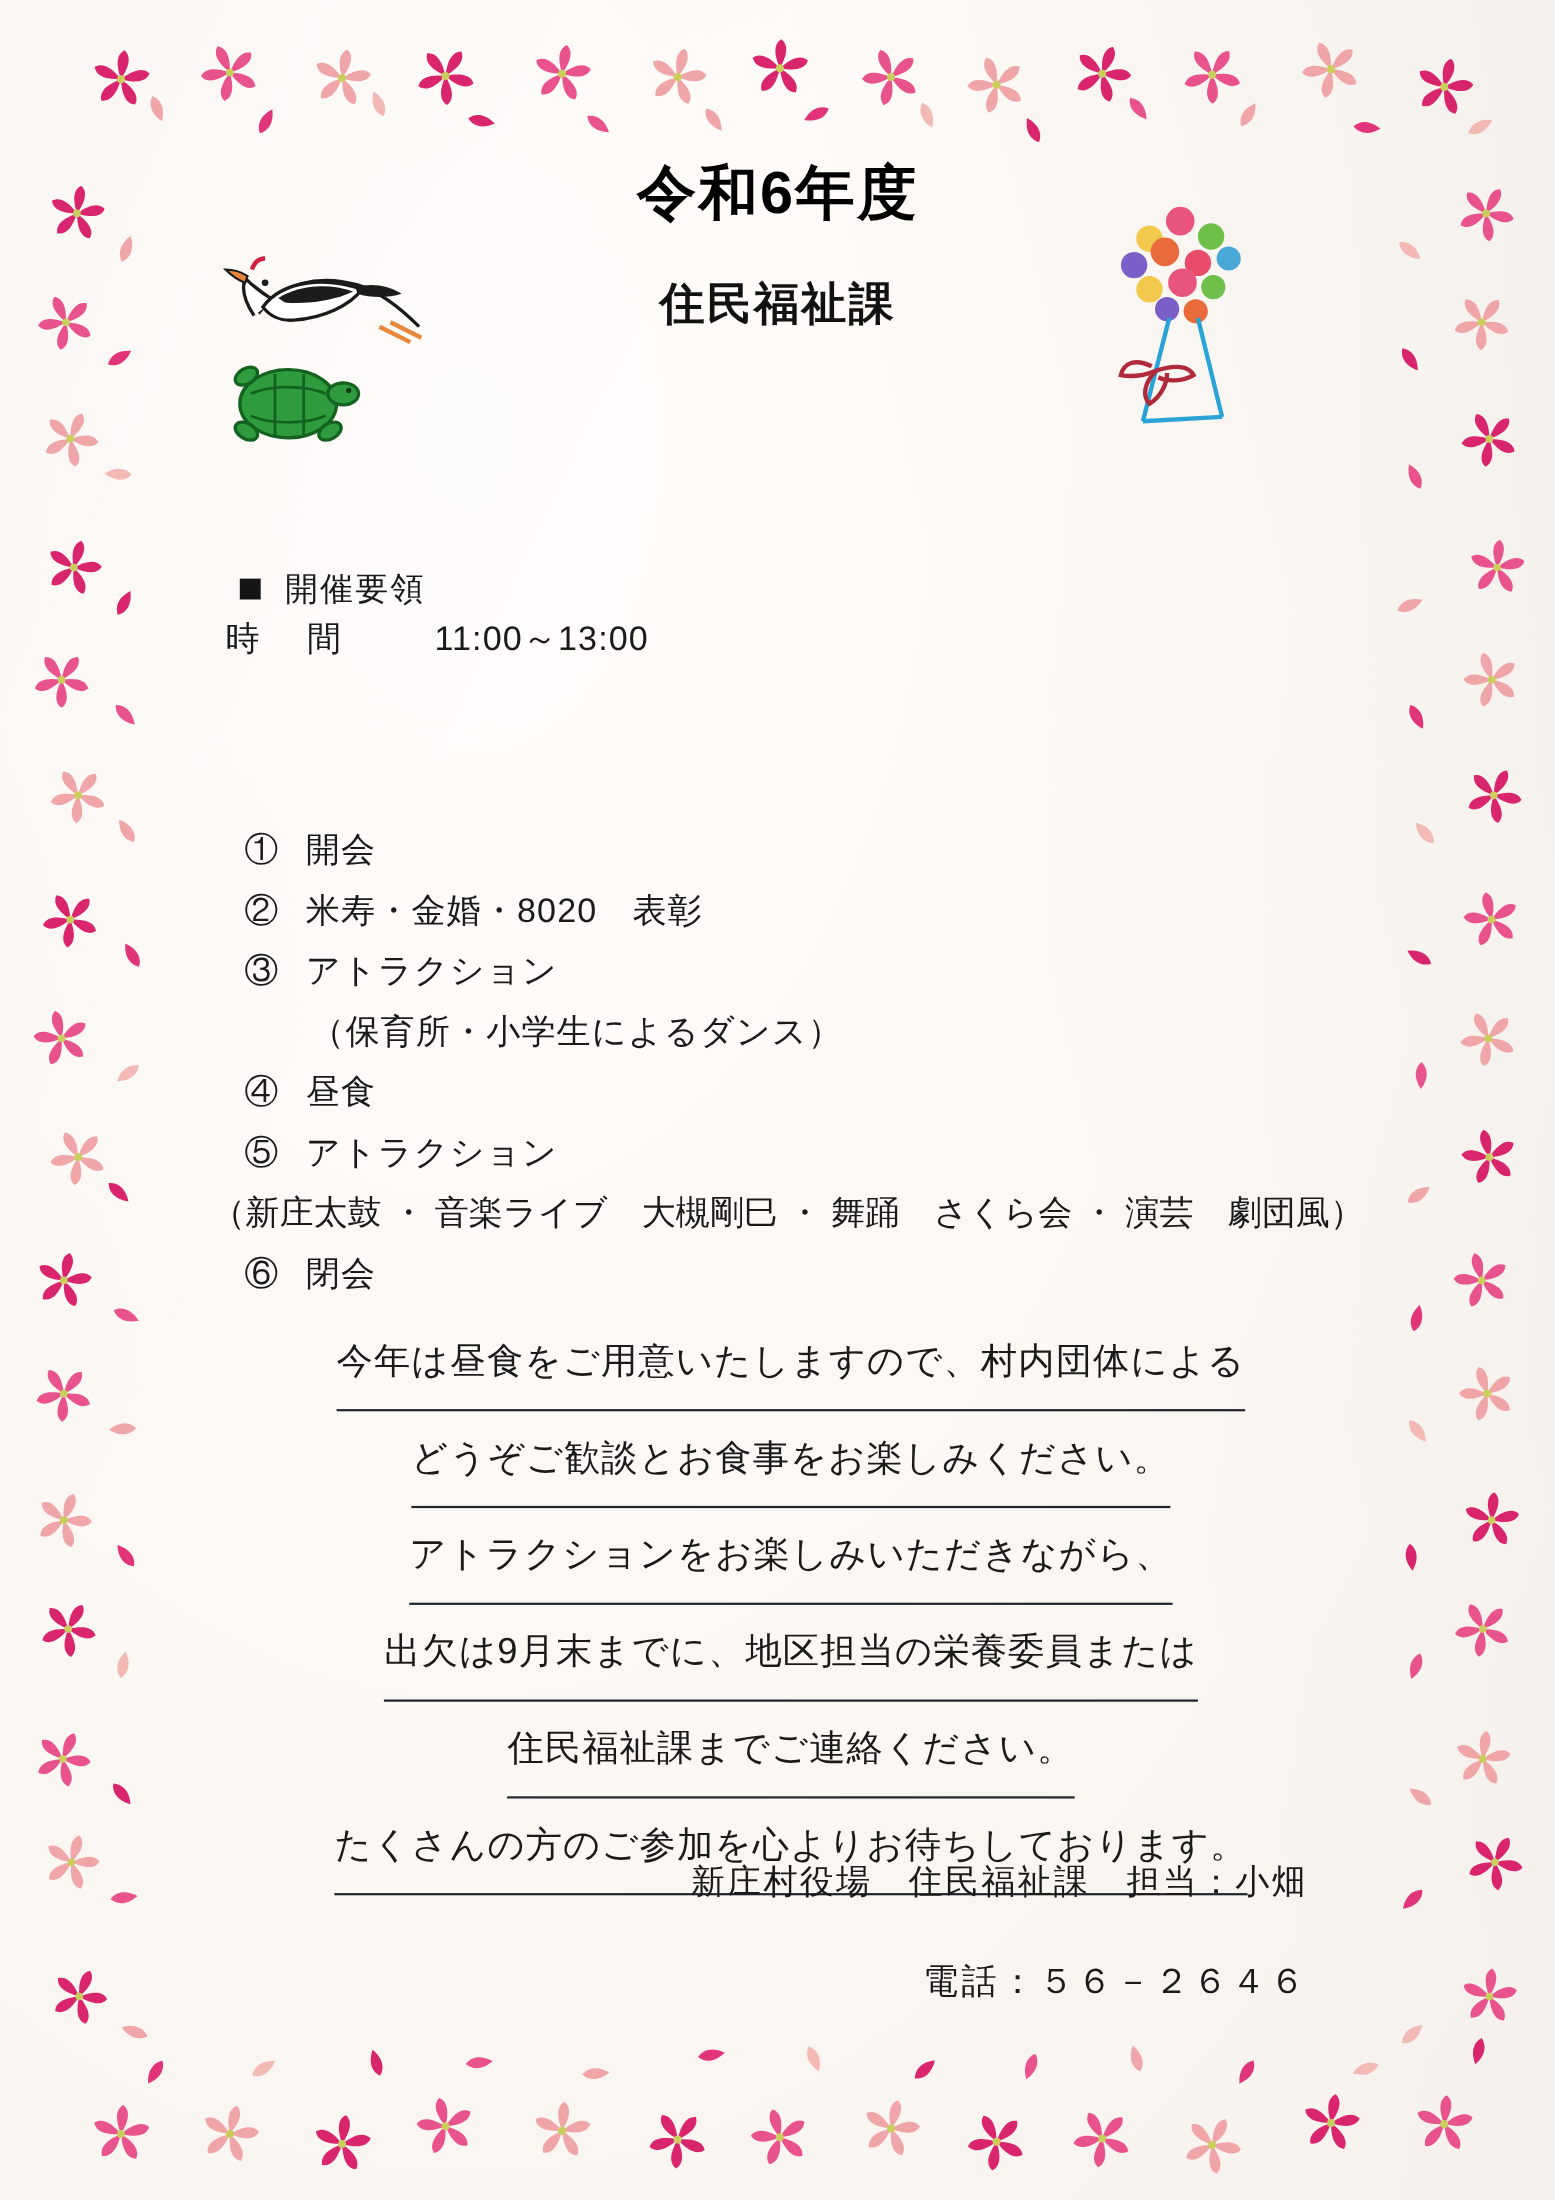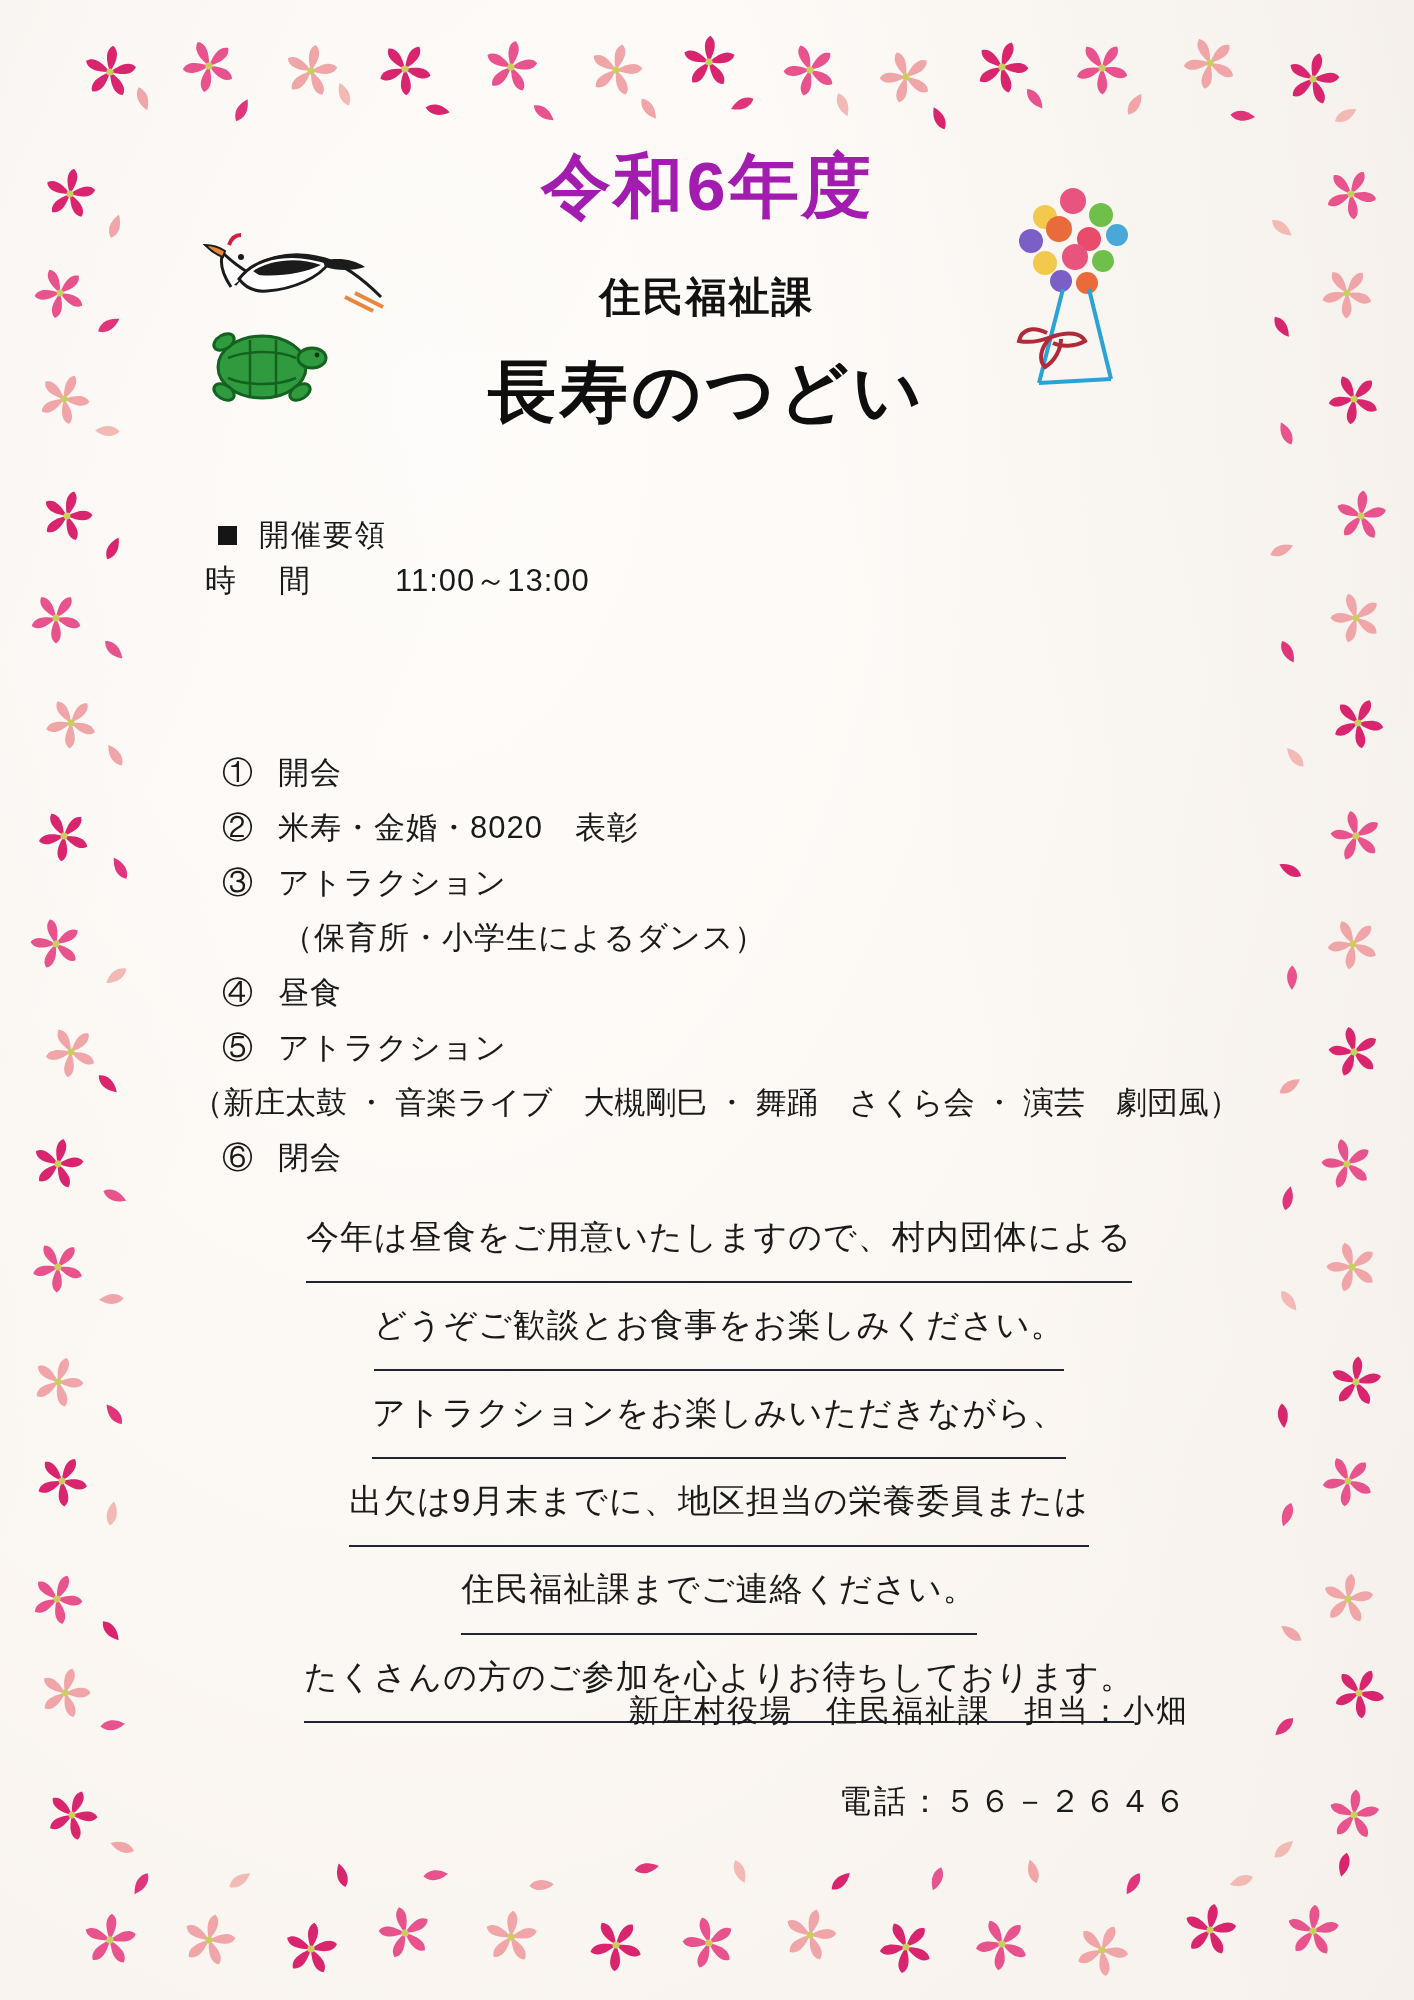--- a/index.html
+++ b/index.html
@@ -49,25 +49,25 @@
   }
 
   .title-block {
     position: absolute;
     left: 0;
     top: 140px;
     width: 1414px;
     text-align: center;
   }
   .t-year {
-    font-family: Liberation Mono, monospace;
+    font-family: Liberation Sans, sans-serif;
     font-weight: 700;
-    font-size: 70px;
+    font-size: 54px;
     letter-spacing: 2px;
-    color: #a21caf;
+    color: #000000;
   }
   .t-sub {
     font-family: "DejaVu Sans", sans-serif;
     font-weight: 700;
     font-size: 41px;
     letter-spacing: 2px;
     margin-top: 36px;
     color: #121212;
   }
   .t-main {
@@ -1783,21 +1783,20 @@
       <path d="M54,218 L126,214" stroke="#2aa3d6" stroke-width="4" fill="none"></path>
       <path d="M62,168 C46,160 36,166 34,176 C44,178 56,176 66,172" fill="none" stroke="#b12a3a" stroke-width="4"></path>
       <path d="M66,172 C54,184 54,196 60,202 C70,196 76,184 76,174" fill="none" stroke="#b12a3a" stroke-width="4"></path>
       <path d="M66,172 C84,166 96,168 100,176 C90,182 76,182 68,178" fill="none" stroke="#b12a3a" stroke-width="4"></path>
     </svg>
   </div>
 
   <div class="title-block">
     <div class="t-year">令和6年度</div>
     <div class="t-sub">住民福祉課</div>
-    <div class="t-main">長寿のつどい</div>
   </div>
 
   <div class="section-head">
     <span class="sq"></span>
     <span>開催要領</span>
   </div>
 
   <div class="info">
     <div class="row">
       <span class="lab">時　間</span>

